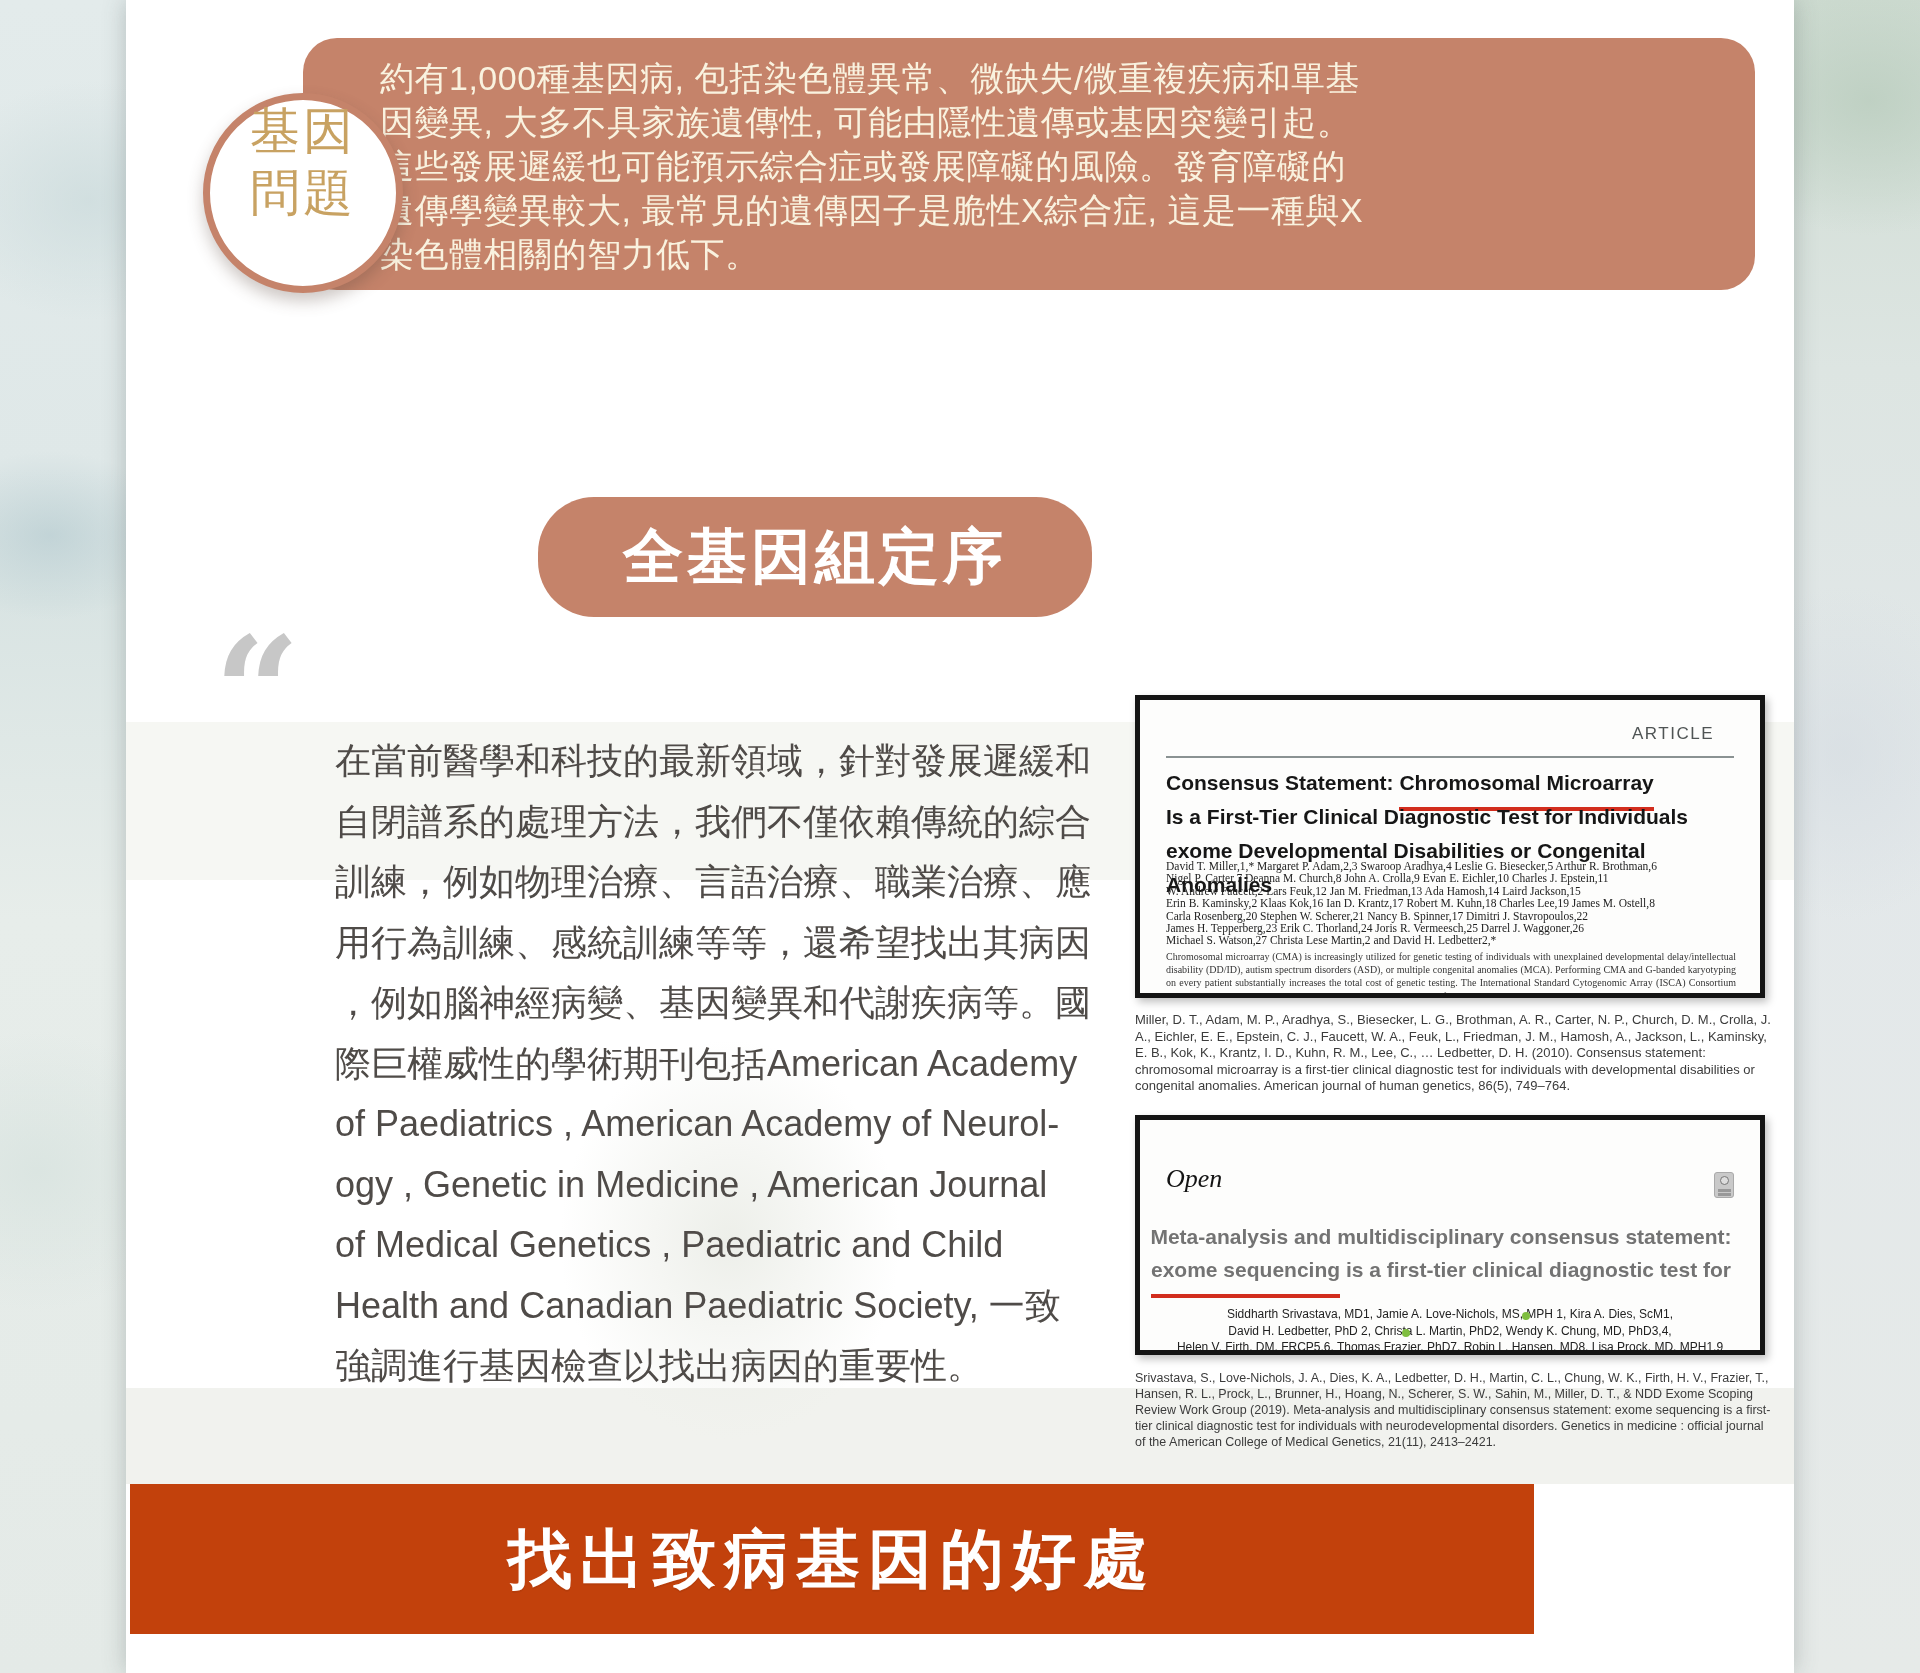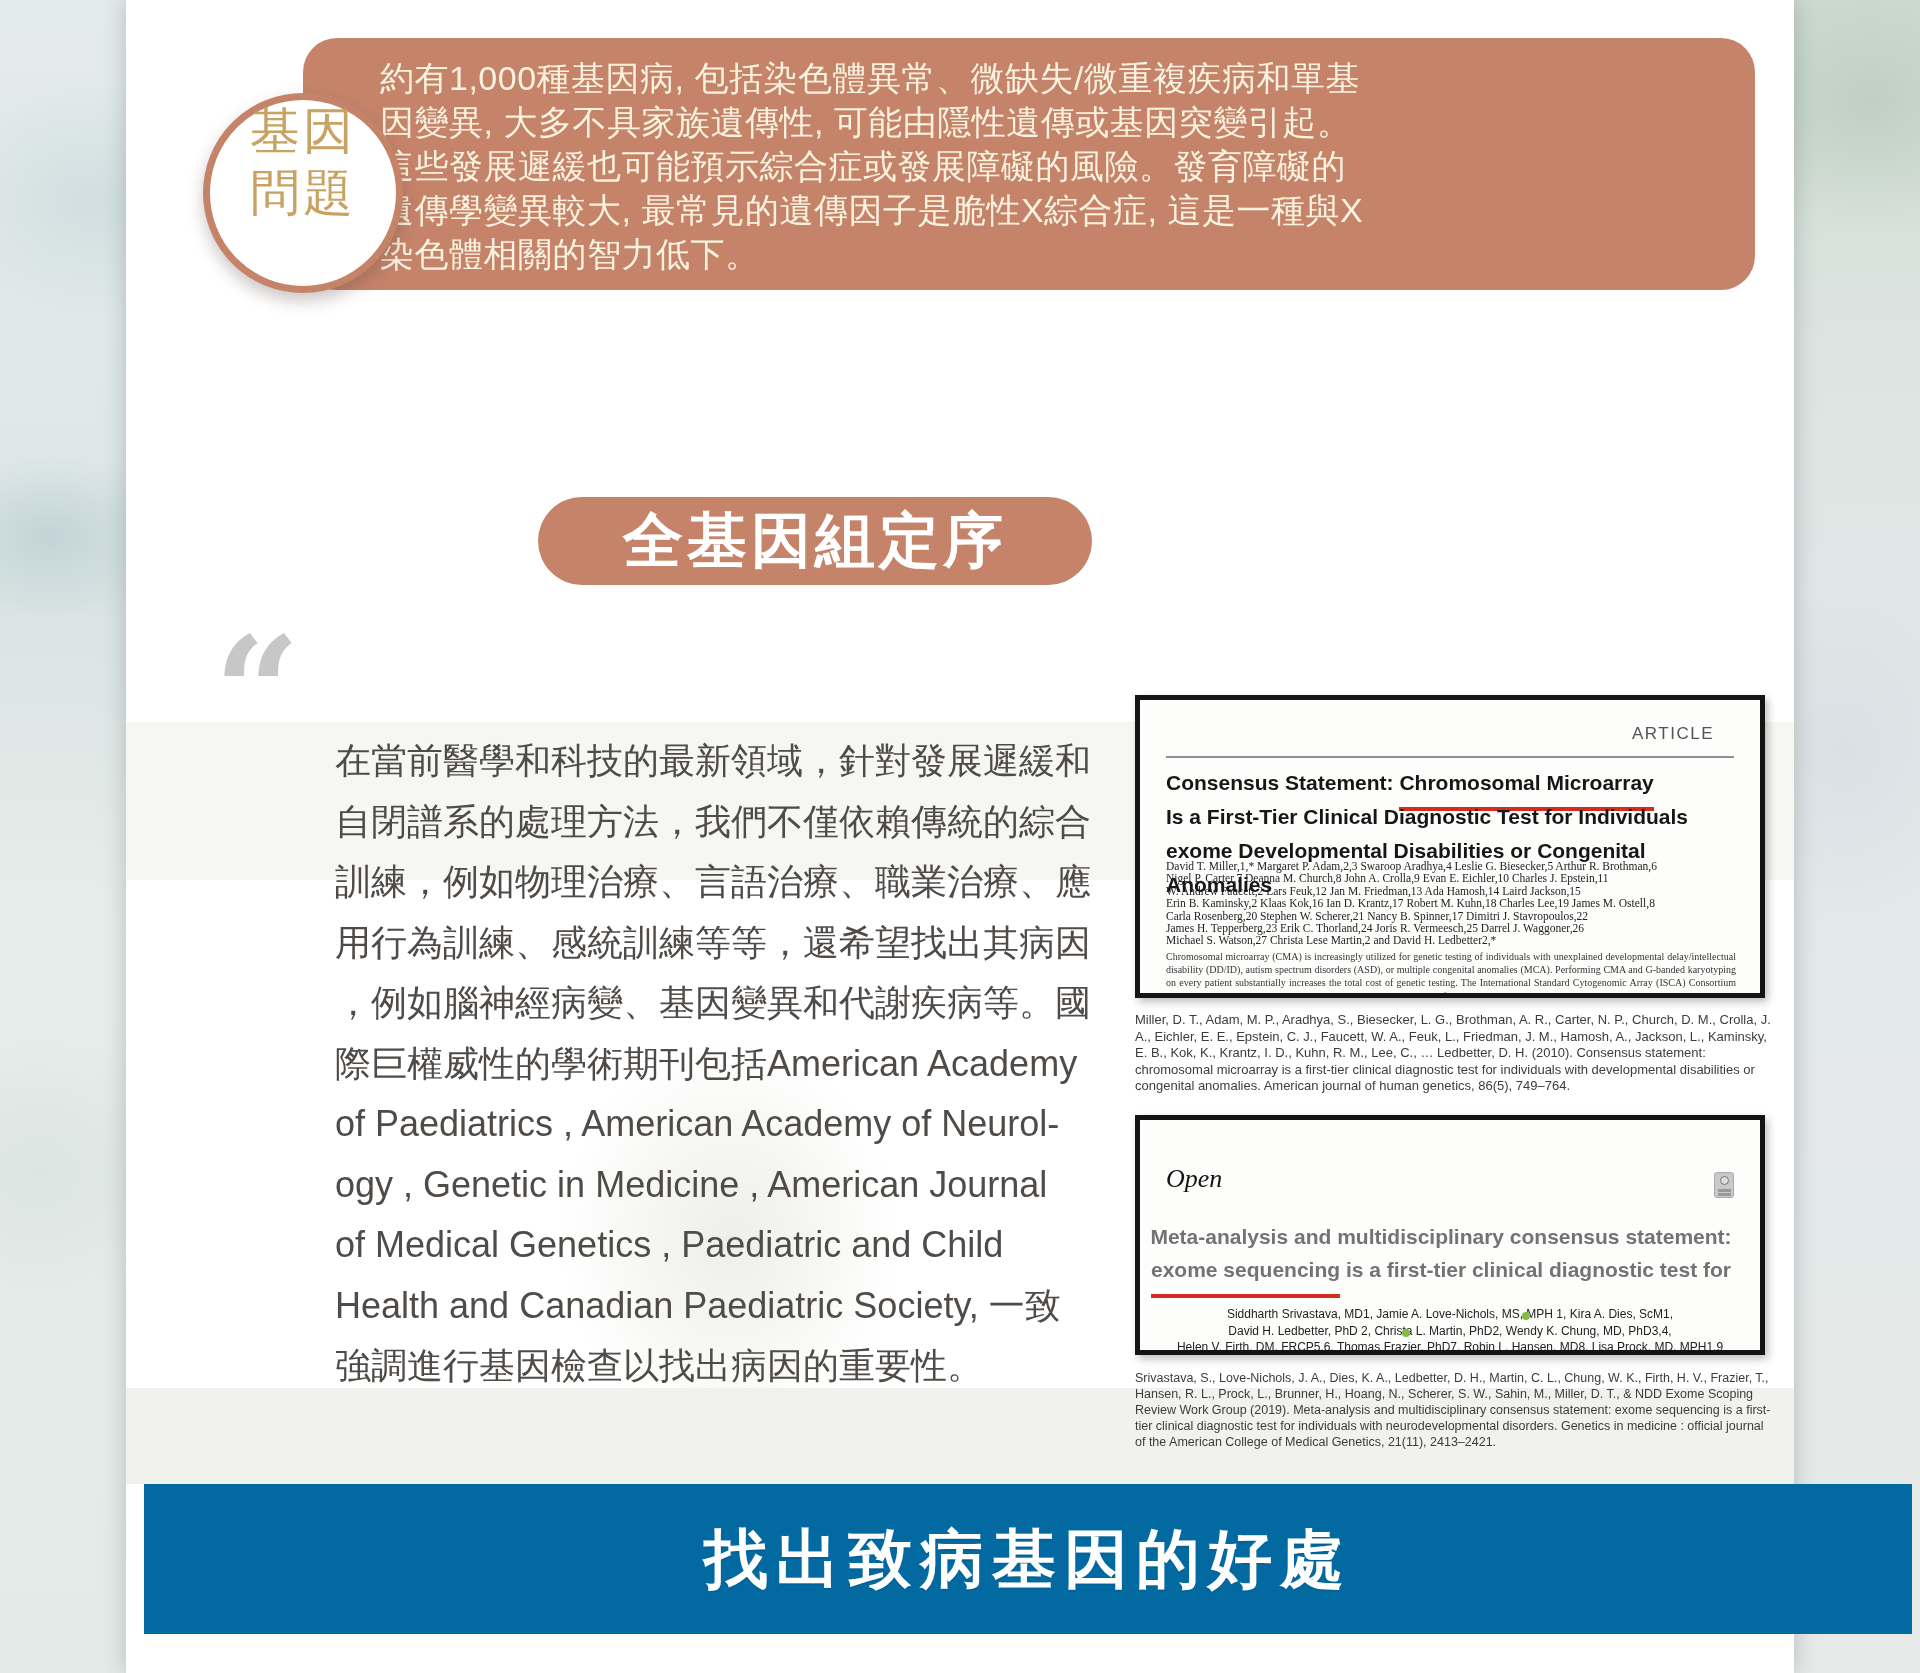--- a/index.html
+++ b/index.html
@@ -51,21 +51,21 @@
     box-shadow:0 8px 16px rgba(90,70,60,.30);
     display:flex; align-items:flex-start; justify-content:center;
   }
   .badge-text {
     font-size:50px; line-height:62px; color:#c8a262; font-weight:500;
     text-align:center; white-space:pre-line; letter-spacing:3px;
   }
 
   
   .section-pill {
-    position:absolute; left:538px; top:497px; width:554px; height:88px;
+    position:absolute; left:538px; top:497px; width:554px; height:120px;
     background:#c5836a; border-radius:56px;
     display:flex; align-items:center; justify-content:center;
   }
   .section-pill-label { font-size:60px; font-weight:bold; color:#ffffff; letter-spacing:4px; }
 
   
   .quote-mark {
     position:absolute; left:214px; top:616px; font-family:"DejaVu Serif","Liberation Serif",serif;
     font-size:150px; line-height:150px; color:#c7c7c7; font-weight:bold;
   }
@@ -113,22 +113,22 @@
   .a2-open { position:absolute; left:26px; top:44px; font-family:"Liberation Serif","DejaVu Serif",serif; font-style:italic; font-size:26px; color:#141414; }
   .a2-badge { position:absolute; right:26px; top:52px; width:20px; height:26px; background:#c9c9c9; border-radius:3px; border:1px solid #aaa; }
   .a2-badge .dot { position:absolute; left:5px; top:3px; width:9px; height:9px; border:1.5px solid #777; border-radius:50%; background:#ddd; }
   .a2-badge .bar { position:absolute; left:3px; top:16px; width:13px; height:3px; background:#999; box-shadow:0 4px 0 #999; }
   .a2-title { position:absolute; left:10px; right:28px; top:100px; text-align:center; font-size:21px; line-height:33px; font-weight:bold; color:#737373; }
   .a2-authors { position:absolute; left:16px; right:16px; top:186px; text-align:center; font-size:12px; line-height:16.5px; color:#222; white-space:pre-line; }
   .orcid-dot { position:absolute; width:8px; height:8px; border-radius:50%; background:#7fbe3f; }
 
   
   .banner {
-    position:absolute; left:144px; top:1484px; width:1768px; height:150px;
-    background:#0369a1; display:flex; align-items:center; justify-content:center;
+    position:absolute; left:130px; top:1484px; width:1404px; height:150px;
+    background:#c2410c; display:flex; align-items:center; justify-content:center;
   }
   .banner-label { font-size:64px; font-weight:bold; color:#ffffff; letter-spacing:8px;
     text-shadow:0 2px 0 rgba(0,0,0,.06); }
 </style>
 </head>
 <body>
 
 <div id="canvas">
 
   <div class="bg-left"></div>

